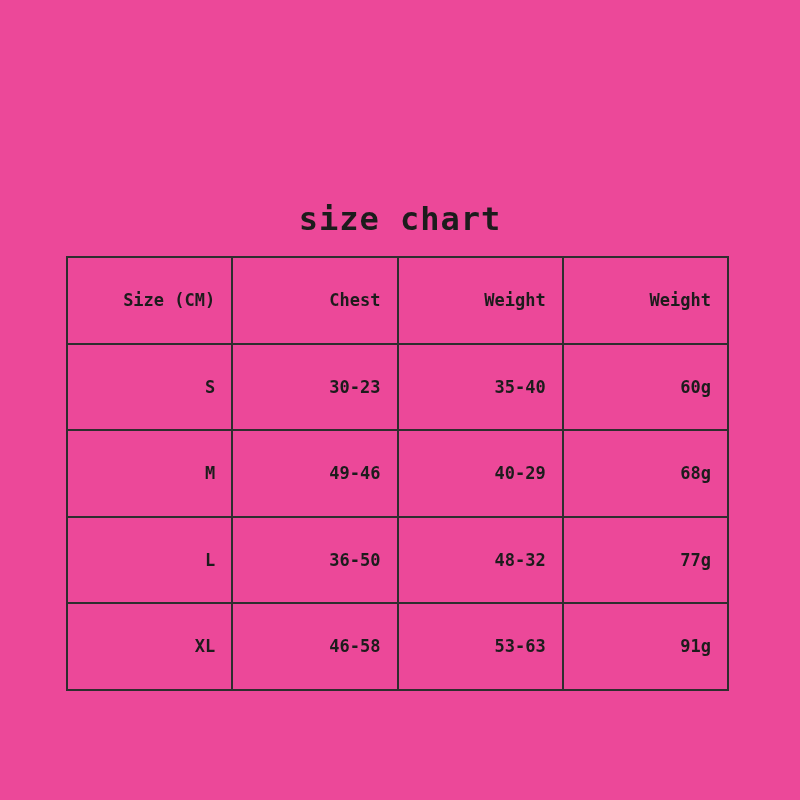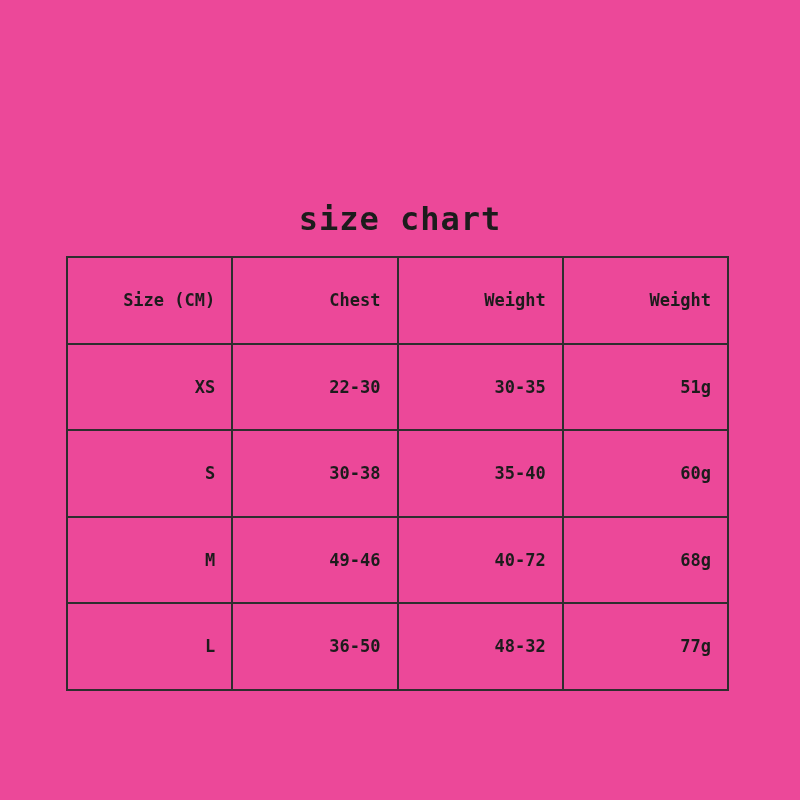--- a/index.html
+++ b/index.html
@@ -62,39 +62,39 @@
     <thead>
       <tr>
         <th>Size (CM)</th>
         <th>Chest</th>
         <th>Weight</th>
         <th>Weight</th>
       </tr>
     </thead>
     <tbody>
       <tr>
-        <td>XS</td>
-        <td>22-30</td>
-        <td>30-35</td>
-        <td>51g</td>
-      </tr>
-      <tr>
         <td>S</td>
-        <td>30-38</td>
+        <td>30-23</td>
         <td>35-40</td>
         <td>60g</td>
       </tr>
       <tr>
         <td>M</td>
         <td>49-46</td>
-        <td>40-72</td>
+        <td>40-29</td>
         <td>68g</td>
       </tr>
       <tr>
         <td>L</td>
         <td>36-50</td>
         <td>48-32</td>
         <td>77g</td>
       </tr>
+      <tr>
+        <td>XL</td>
+        <td>46-58</td>
+        <td>53-63</td>
+        <td>91g</td>
+      </tr>
     </tbody>
   </table>
 
 </div>
 
 </body></html>

